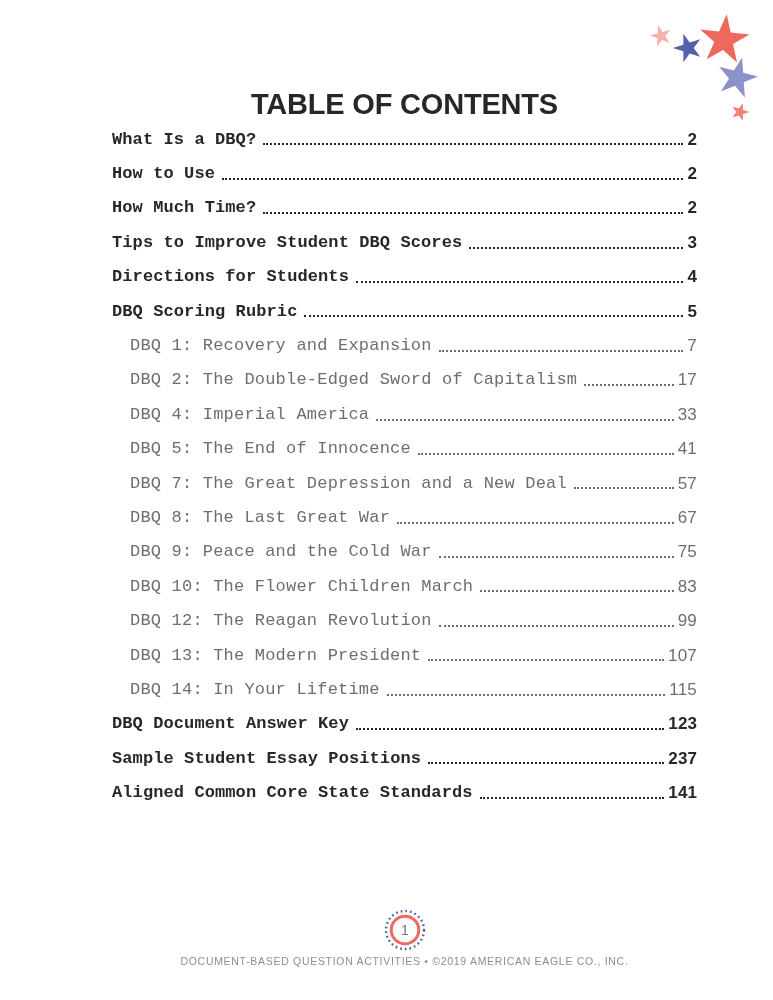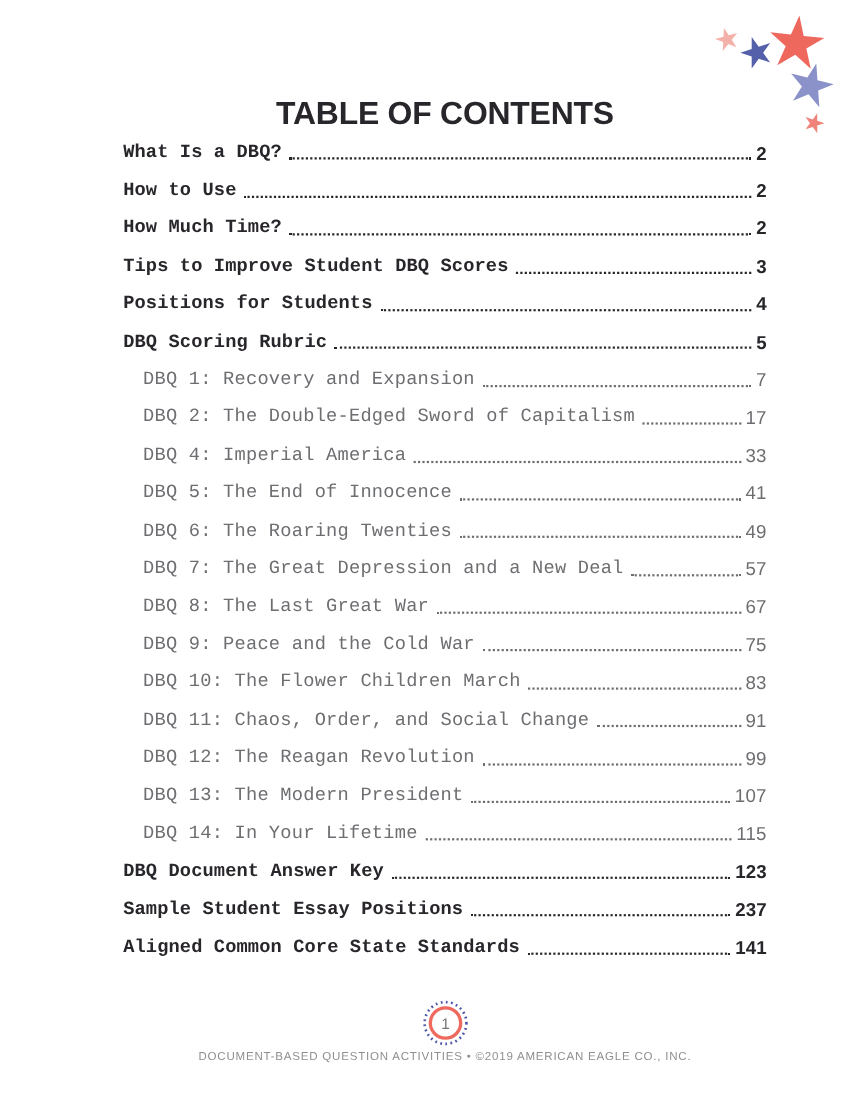--- a/index.html
+++ b/index.html
@@ -110,21 +110,21 @@
           <span class="label">How Much Time?</span>
           <span class="leader"></span>
           <span class="num">2</span>
         </div>
         <div class="toc-row section">
           <span class="label">Tips to Improve Student DBQ Scores</span>
           <span class="leader"></span>
           <span class="num">3</span>
         </div>
         <div class="toc-row section">
-          <span class="label">Positions for Students</span>
+          <span class="label">Directions for Students</span>
           <span class="leader"></span>
           <span class="num">4</span>
         </div>
         <div class="toc-row section">
           <span class="label">DBQ Scoring Rubric</span>
           <span class="leader"></span>
           <span class="num">5</span>
         </div>
         <div class="toc-row item">
           <span class="label">DBQ 1: Recovery and Expansion</span>
@@ -140,48 +140,38 @@
           <span class="label">DBQ 4: Imperial America</span>
           <span class="leader"></span>
           <span class="num">33</span>
         </div>
         <div class="toc-row item">
           <span class="label">DBQ 5: The End of Innocence</span>
           <span class="leader"></span>
           <span class="num">41</span>
         </div>
         <div class="toc-row item">
-          <span class="label">DBQ 6: The Roaring Twenties</span>
-          <span class="leader"></span>
-          <span class="num">49</span>
-        </div>
-        <div class="toc-row item">
           <span class="label">DBQ 7: The Great Depression and a New Deal</span>
           <span class="leader"></span>
           <span class="num">57</span>
         </div>
         <div class="toc-row item">
           <span class="label">DBQ 8: The Last Great War</span>
           <span class="leader"></span>
           <span class="num">67</span>
         </div>
         <div class="toc-row item">
           <span class="label">DBQ 9: Peace and the Cold War</span>
           <span class="leader"></span>
           <span class="num">75</span>
         </div>
         <div class="toc-row item">
           <span class="label">DBQ 10: The Flower Children March</span>
           <span class="leader"></span>
           <span class="num">83</span>
-        </div>
-        <div class="toc-row item">
-          <span class="label">DBQ 11: Chaos, Order, and Social Change</span>
-          <span class="leader"></span>
-          <span class="num">91</span>
         </div>
         <div class="toc-row item">
           <span class="label">DBQ 12: The Reagan Revolution</span>
           <span class="leader"></span>
           <span class="num">99</span>
         </div>
         <div class="toc-row item">
           <span class="label">DBQ 13: The Modern President</span>
           <span class="leader"></span>
           <span class="num">107</span>

